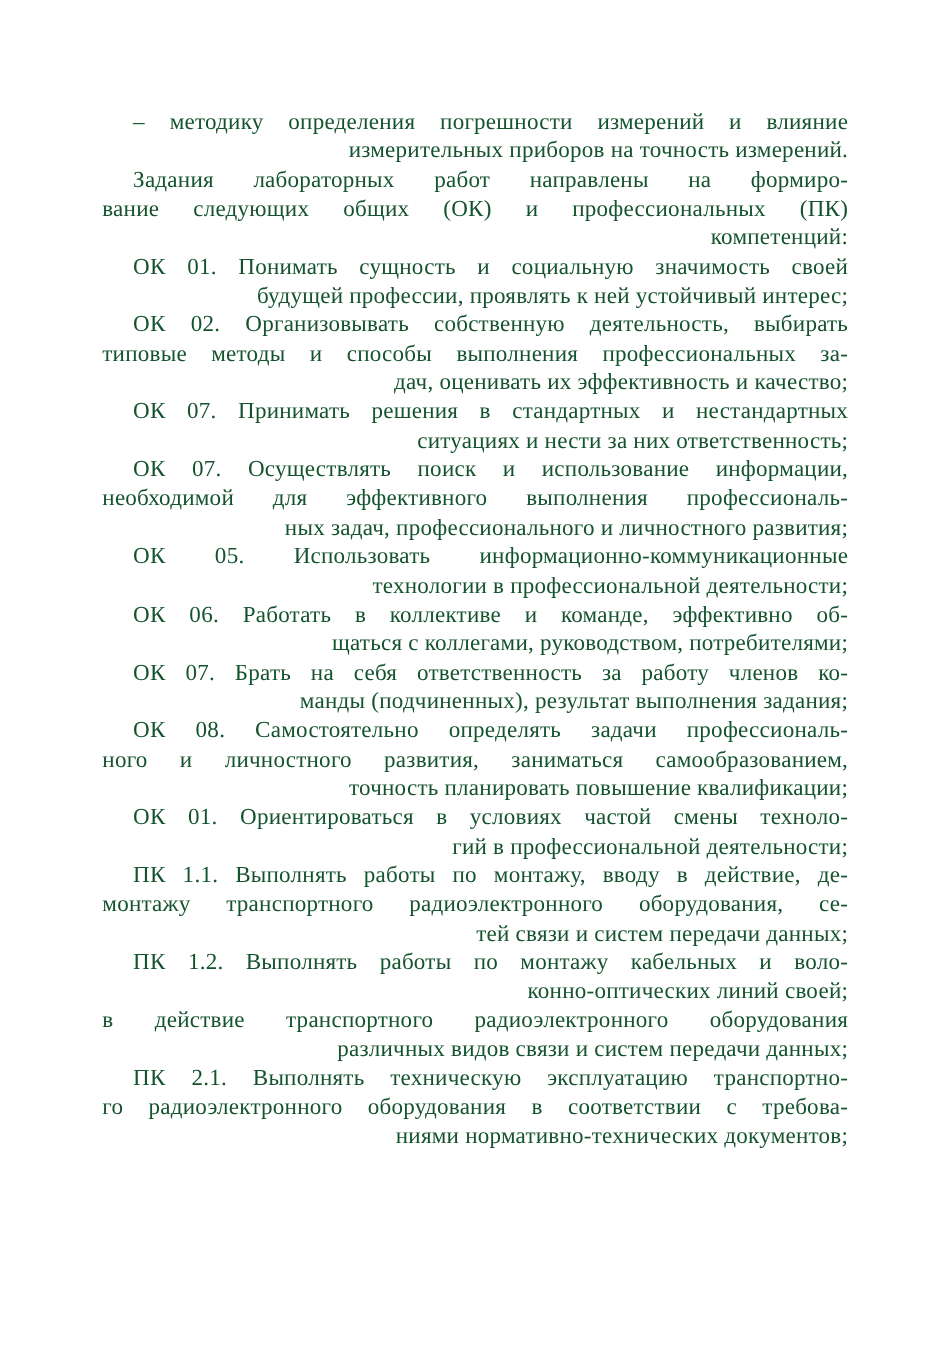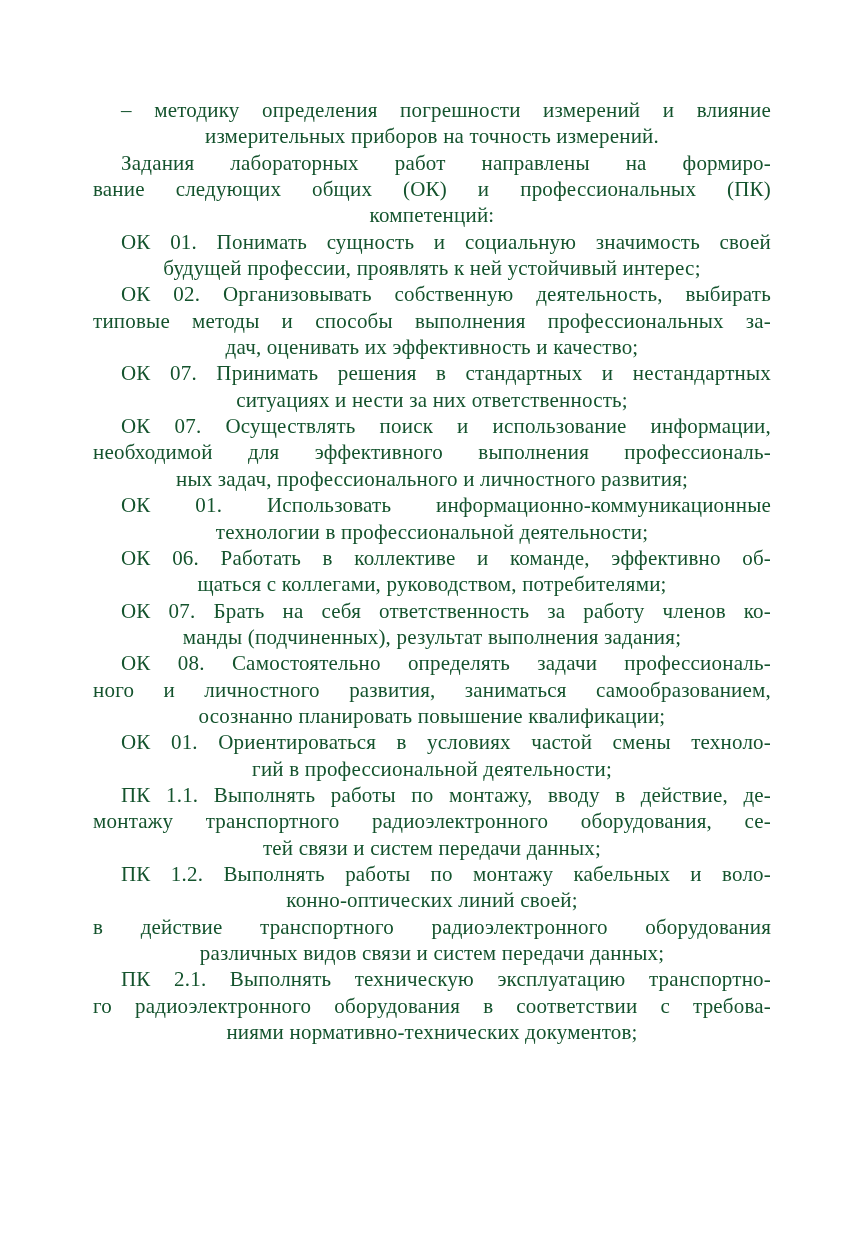--- a/index.html
+++ b/index.html
@@ -23,21 +23,21 @@
     width: 678px;
     font-size: 21px;
     line-height: 26.35px;
     letter-spacing: 0.2px;
   }
   .paragraph {
     margin: 0;
     padding: 0;
   }
   .line {
-    text-align: center;
+    text-align: right;
   }
   
   .line.just {
     text-align: justify;
     text-align-last: justify;
   }
   .line.first {
     text-indent: 28px;
   }
   .page-number {
@@ -74,35 +74,35 @@
       <div class="paragraph">
         <div class="line just first">ОК 07. Принимать решения в стандартных и нестандартных</div>
         <div class="line">ситуациях и нести за них ответственность;</div>
       </div>
       <div class="paragraph">
         <div class="line just first">ОК 07. Осуществлять поиск и использование информации,</div>
         <div class="line just">необходимой для эффективного выполнения профессиональ-</div>
         <div class="line">ных задач, профессионального и личностного развития;</div>
       </div>
       <div class="paragraph">
-        <div class="line just first">ОК 01. Использовать информационно-коммуникационные</div>
+        <div class="line just first">ОК 05. Использовать информационно-коммуникационные</div>
         <div class="line">технологии в профессиональной деятельности;</div>
       </div>
       <div class="paragraph">
         <div class="line just first">ОК 06. Работать в коллективе и команде, эффективно об-</div>
         <div class="line">щаться с коллегами, руководством, потребителями;</div>
       </div>
       <div class="paragraph">
         <div class="line just first">ОК 07. Брать на себя ответственность за работу членов ко-</div>
         <div class="line">манды (подчиненных), результат выполнения задания;</div>
       </div>
       <div class="paragraph">
         <div class="line just first">ОК 08. Самостоятельно определять задачи профессиональ-</div>
         <div class="line just">ного и личностного развития, заниматься самообразованием,</div>
-        <div class="line">осознанно планировать повышение квалификации;</div>
+        <div class="line">точность планировать повышение квалификации;</div>
       </div>
       <div class="paragraph">
         <div class="line just first">ОК 01. Ориентироваться в условиях частой смены техноло-</div>
         <div class="line">гий в профессиональной деятельности;</div>
       </div>
       <div class="paragraph">
         <div class="line just first">ПК 1.1. Выполнять работы по монтажу, вводу в действие, де-</div>
         <div class="line just">монтажу транспортного радиоэлектронного оборудования, се-</div>
         <div class="line">тей связи и систем передачи данных;</div>
       </div>

